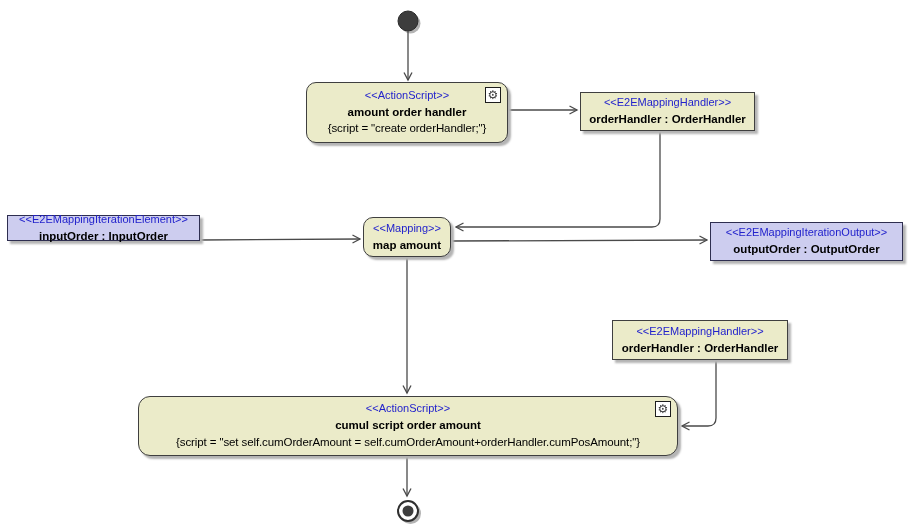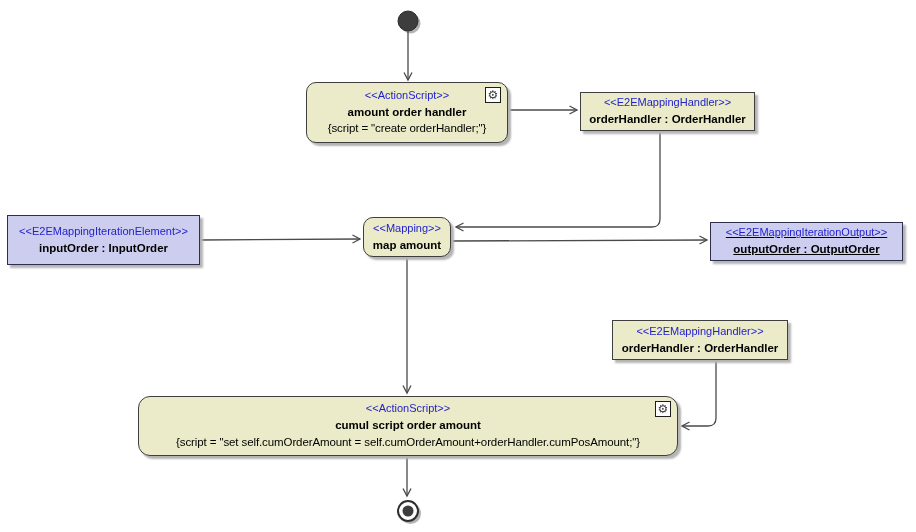--- a/index.html
+++ b/index.html
@@ -113,26 +113,26 @@
   <div class="node object-khaki" style="left:580px; top:92px; width:175px; height:39px;">
     <div class="stereo">&lt;&lt;E2EMappingHandler&gt;&gt;</div>
     <div class="nname">orderHandler : OrderHandler</div>
   </div>
 
   <div class="node action" style="left:363px; top:217px; width:88px; height:40px;">
     <div class="stereo">&lt;&lt;Mapping&gt;&gt;</div>
     <div class="nname">map amount</div>
   </div>
 
-  <div class="node object-lavender" style="left:7px; top:215px; width:193px; height:50px;">
+  <div class="node object-lavender" style="left:7px; top:215px; width:193px; height:26px;">
     <div class="stereo">&lt;&lt;E2EMappingIterationElement&gt;&gt;</div>
     <div class="nname">inputOrder : InputOrder</div>
   </div>
 
-  <div class="node object-lavender" style="left:710px; top:222px; width:193px; height:39px;text-decoration:underline;">
+  <div class="node object-lavender" style="left:710px; top:222px; width:193px; height:39px;">
     <div class="stereo">&lt;&lt;E2EMappingIterationOutput&gt;&gt;</div>
     <div class="nname">outputOrder : OutputOrder</div>
   </div>
 
   <div class="node object-khaki" style="left:612px; top:320px; width:176px; height:40px;">
     <div class="stereo">&lt;&lt;E2EMappingHandler&gt;&gt;</div>
     <div class="nname">orderHandler : OrderHandler</div>
   </div>
 
   <div class="node action" style="left:138px; top:396px; width:540px; height:60px; border-radius:12px;">

